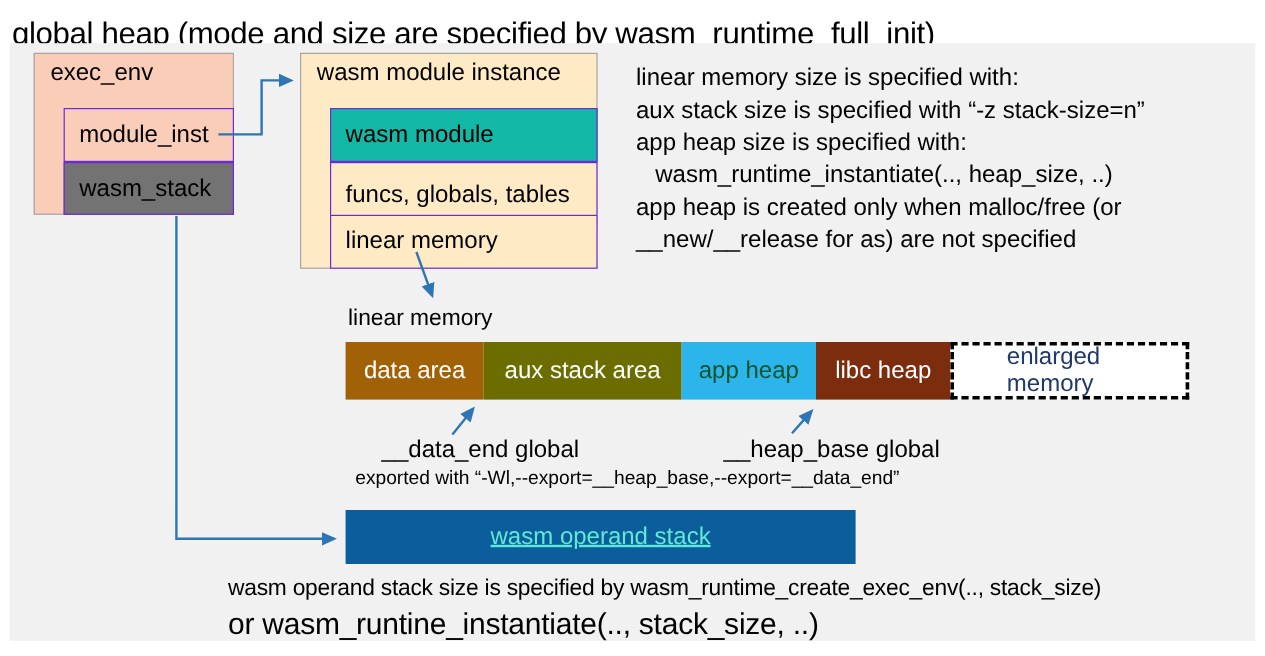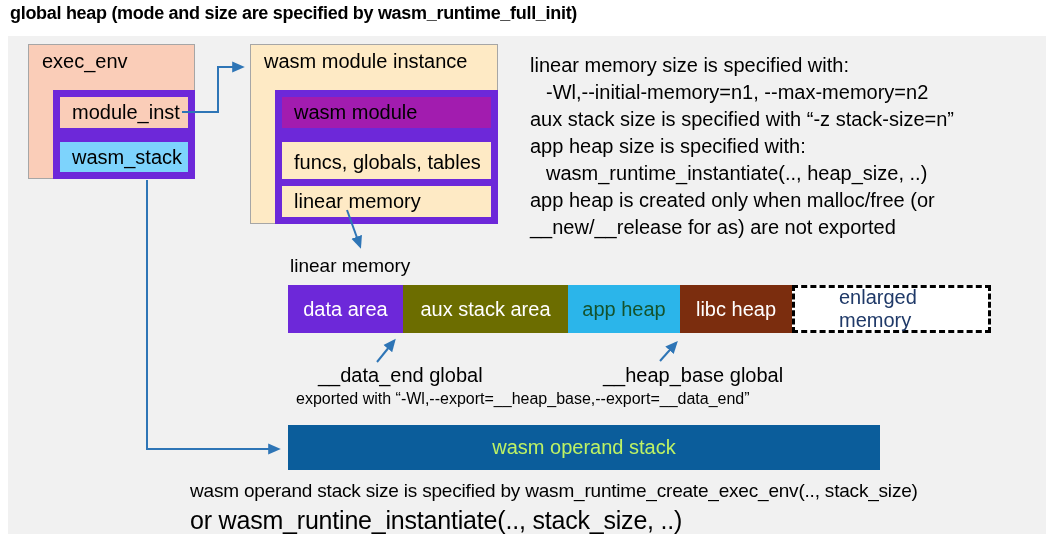--- a/index.html
+++ b/index.html
@@ -1,25 +1,25 @@
 <!DOCTYPE html>
 <html><head>
 <meta charset="utf-8">
 <style>
   html,body{margin:0;padding:0;background:#ffffff;}
   #canvas{
     position:relative;width:1054px;height:547px;background:#ffffff;
     font-family:"Liberation Sans", sans-serif;color:#000;overflow:hidden;
   }
   .abs{position:absolute;}
-  #title{left:10px;top:3px;font-size:18px;font-weight:700;letter-spacing:-0.3px;}
+  #title{left:10px;top:13px;font-size:26px;font-weight:400;letter-spacing:-0.3px;}
   #panel{left:8px;top:36px;width:1038px;height:498px;}
   .box{box-sizing:border-box;border:1px solid #A6A6A6;font-size:20px;}
   .box-header{height:32px;display:flex;align-items:center;padding-left:13px;}
-  .box-row{display:flex;align-items:center;padding-left:12px;box-sizing:border-box;border:7px solid #6d28d9;font-size:20px;}
+  .box-row{display:flex;align-items:center;padding-left:12px;box-sizing:border-box;border:1px solid #6d28d9;font-size:20px;}
   
   #exec-env{left:28px;top:44px;width:167px;height:135px;}
   #exec-row-1{left:53px;top:90px;width:142px;height:45px;}
   #exec-row-2{left:53px;top:135px;width:142px;height:44px;}
   
   #mod-inst{left:250px;top:44px;width:248px;height:180px;}
   #mod-row-1{left:275px;top:90px;width:223px;height:45px;}
   #mod-row-2{left:275px;top:135px;width:223px;height:54px;}
   #mod-row-3{left:275px;top:179px;width:223px;height:45px;}
   
@@ -31,61 +31,60 @@
   #memory-bar{left:288px;top:285px;height:48px;display:flex;}
   .segment{display:flex;align-items:center;justify-content:center;font-size:20px;white-space:nowrap;}
   #seg-0{width:115px;} #seg-1{width:165px;} #seg-2{width:112px;} #seg-3{width:112px;}
   #seg-4{left:792px;top:285px;width:199px;height:48px;border:3px dashed #000;box-sizing:border-box;
          display:flex;align-items:center;justify-content:center;font-size:20px;}
   
   #data-end-label{left:318px;top:364px;font-size:20px;}
   #heap-base-label{left:603px;top:364px;font-size:20px;}
   #export-note{left:296px;top:390px;font-size:16px;white-space:nowrap;}
   
-  #operand-bar{left:288px;top:425px;width:592px;height:45px;display:flex;align-items:center;justify-content:center;
-               color:#bef264;font-size:20px;}
+  #operand-bar{left:288px;top:425px;width:425px;height:45px;display:flex;align-items:center;justify-content:center;
+               color:#5eead4;font-size:20px;text-decoration:underline;}
   #op-note-1{left:190px;top:480px;font-size:19px;letter-spacing:-0.2px;white-space:nowrap;}
   #op-note-2{left:190px;top:506px;font-size:25px;letter-spacing:-0.2px;white-space:nowrap;}
   #arrows{left:0;top:0;pointer-events:none;}
 </style>
 </head>
 <body>
 
 <div id="canvas">
 
   <div class="abs" id="title">global heap (mode and size are specified by wasm_runtime_full_init)</div>
 
   <div class="abs" id="panel" style="background: rgb(241, 241, 241);"></div>
 
   <div class="abs box" id="exec-env" style="background: rgb(250, 205, 184);">
     <div class="box-header">exec_env</div>
   </div>
   <div class="abs box-row" id="exec-row-1" style="background: rgb(250, 205, 184);">module_inst</div>
-  <div class="abs box-row" id="exec-row-2" style="background: #7dd3fc;">wasm_stack</div>
+  <div class="abs box-row" id="exec-row-2" style="background: #737373;">wasm_stack</div>
 
   <div class="abs box" id="mod-inst" style="background: rgb(254, 234, 197);">
     <div class="box-header">wasm module instance</div>
   </div>
-  <div class="abs box-row" id="mod-row-1" style="background: #a21caf;">wasm module</div>
+  <div class="abs box-row" id="mod-row-1" style="background: #14b8a6;">wasm module</div>
   <div class="abs box-row" id="mod-row-2" style="background: rgb(254, 234, 197);">funcs, globals, tables</div>
   <div class="abs box-row" id="mod-row-3" style="background: rgb(254, 234, 197);">linear memory</div>
 
   <div class="abs" id="right-notes">
     <div class="note-line">linear memory size is specified with:</div>
-    <div class="note-line indent">-Wl,--initial-memory=n1, --max-memory=n2</div>
     <div class="note-line">aux stack size is specified with “-z stack-size=n”</div>
     <div class="note-line">app heap size is specified with:</div>
     <div class="note-line indent">wasm_runtime_instantiate(.., heap_size, ..)</div>
     <div class="note-line">app heap is created only when malloc/free (or</div>
-    <div class="note-line">__new/__release for as) are not exported</div>
+    <div class="note-line">__new/__release for as) are not specified</div>
   </div>
 
   <div class="abs" id="lm-label">linear memory</div>
   <div class="abs" id="memory-bar">
-    <div class="segment" id="seg-0" style="background: #6d28d9; color: rgb(255, 255, 255);">data area</div>
+    <div class="segment" id="seg-0" style="background: #a16207; color: rgb(255, 255, 255);">data area</div>
     <div class="segment" id="seg-1" style="background: rgb(108, 109, 0); color: rgb(255, 255, 255);">aux stack area</div>
     <div class="segment" id="seg-2" style="background: rgb(43, 181, 234); color: #14532d;">app heap</div>
     <div class="segment" id="seg-3" style="background: rgb(123, 45, 14); color: rgb(255, 255, 255);">libc heap</div>
   </div>
   <div class="abs" id="seg-4" style="background: rgb(255, 255, 255); color: rgb(31, 57, 104); padding-left: 44px;">enlarged memory</div>
 
   <div class="abs" id="data-end-label">__data_end global</div>
   <div class="abs" id="heap-base-label">__heap_base global</div>
   <div class="abs" id="export-note">exported with “-Wl,--export=__heap_base,--export=__data_end”</div>
 

